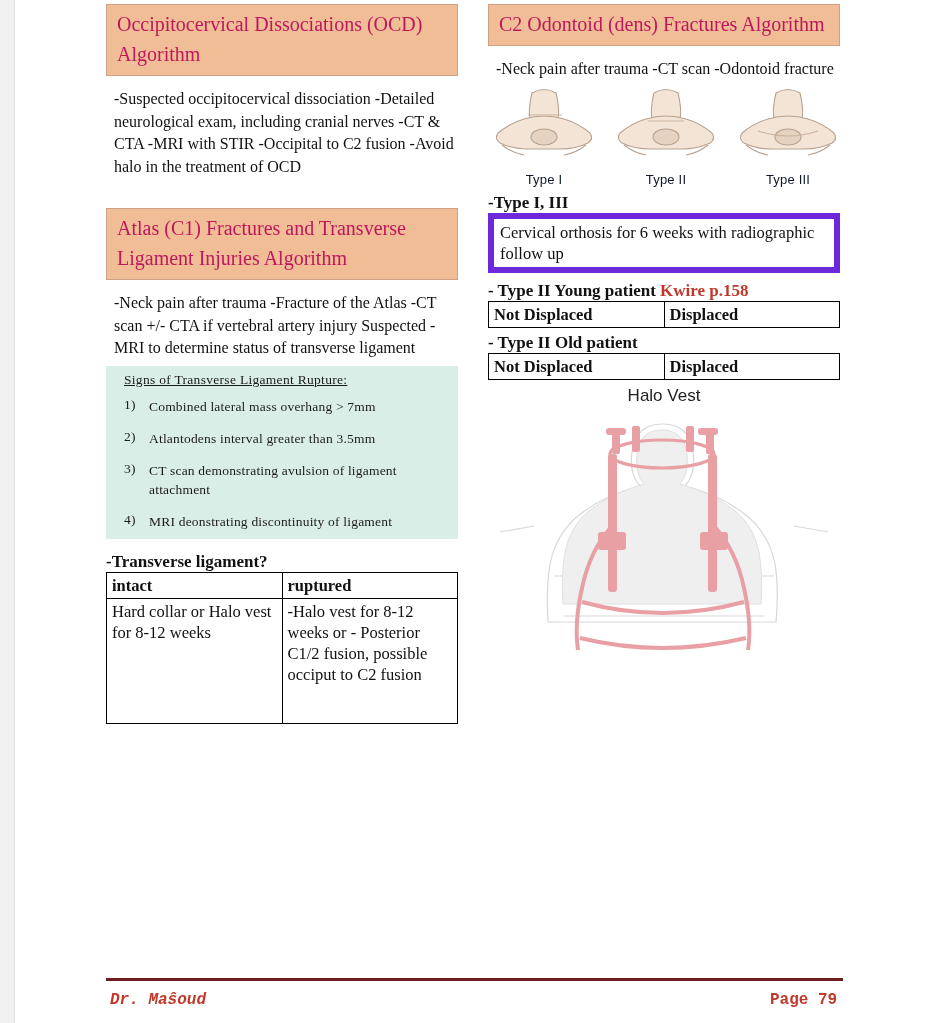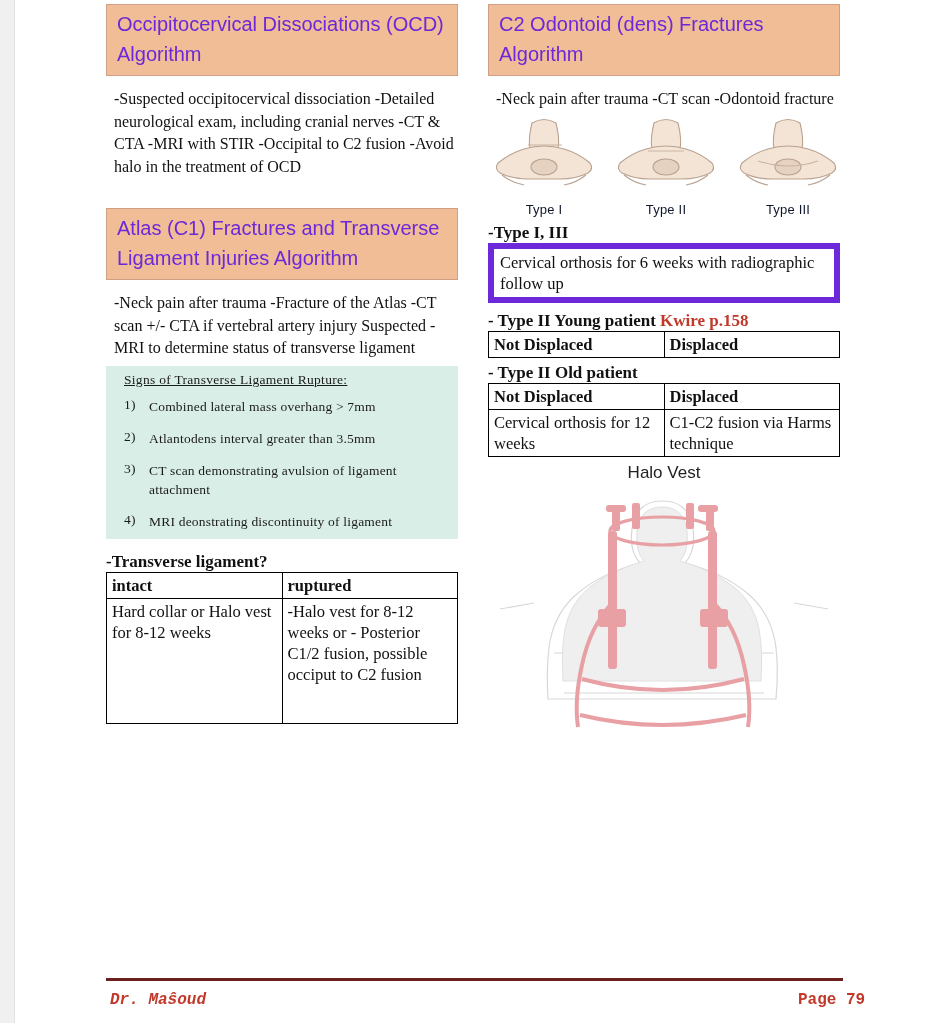--- a/index.html
+++ b/index.html
@@ -39,25 +39,25 @@
   .col-right {
     position: absolute;
     left: 488px;
     top: 0;
     width: 352px;
   }
 
   .header-box {
     background: #f0bd96;
     border: 1px solid #cfa184;
-    color: #6d28d9;
+    color: #be185d;
     font-size: 20px;
     line-height: 30px;
     padding: 4px 10px 6px 10px;
-    font-family: Liberation Sans, sans-serif;
+    font-family: Liberation Serif, serif;
   }
 
   .bullets {
     font-size: 16px;
     line-height: 22.5px;
     padding: 12px 0 0 8px;
     color: #111;
   }
 
   .subhead {
@@ -152,21 +152,21 @@
   .footer-left, .footer-right {
     position: absolute;
     top: 991px;
     font-family: Liberation Mono, monospace;
     font-weight: bold;
     font-style: italic;
     color: #c0392b;
     font-size: 16px;
   }
   .footer-left { left: 110px; }
-  .footer-right { left: 798px; font-style: normal; }
+  .footer-right { left: 770px; font-style: normal; }
 </style>
 </head>
 <body>
 
 <div class="page">
 
   <div class="gutter"></div>
 
   <div class="col-left">
 
@@ -301,24 +301,20 @@
       </table>
 
     <div class="subhead" style="margin-top:5px">- Type II Old patient</div>
 
     <table class="grid">
       <tbody>
           <tr>
         <th style="width:50%">Not Displaced</th>
         <th style="width:50%">Displaced</th>
       </tr>
-      <tr>
-        <td style="height:42px">Cervical orthosis for 12 weeks</td>
-        <td>C1-C2 fusion via Harms technique</td>
-      </tr>
     </tbody>
       </table>
 
     <div class="halo-title">Halo Vest</div>
 
     <div class="halo-wrap">
       <svg width="340" height="252" viewBox="0 0 340 252">
 
         <g stroke="#d8d8d8" stroke-width="1.2" fill="none">
           <path d="M168 18 q-26 0 -30 28 q-3 22 8 34 q-38 10 -62 30 q-22 18 -28 48 q-4 24 -2 58 l228 0 q3 -34 -1 -58 q-6 -30 -28 -48 q-24 -20 -62 -30 q11 -12 8 -34 q-4 -28 -30 -28 z"></path>

